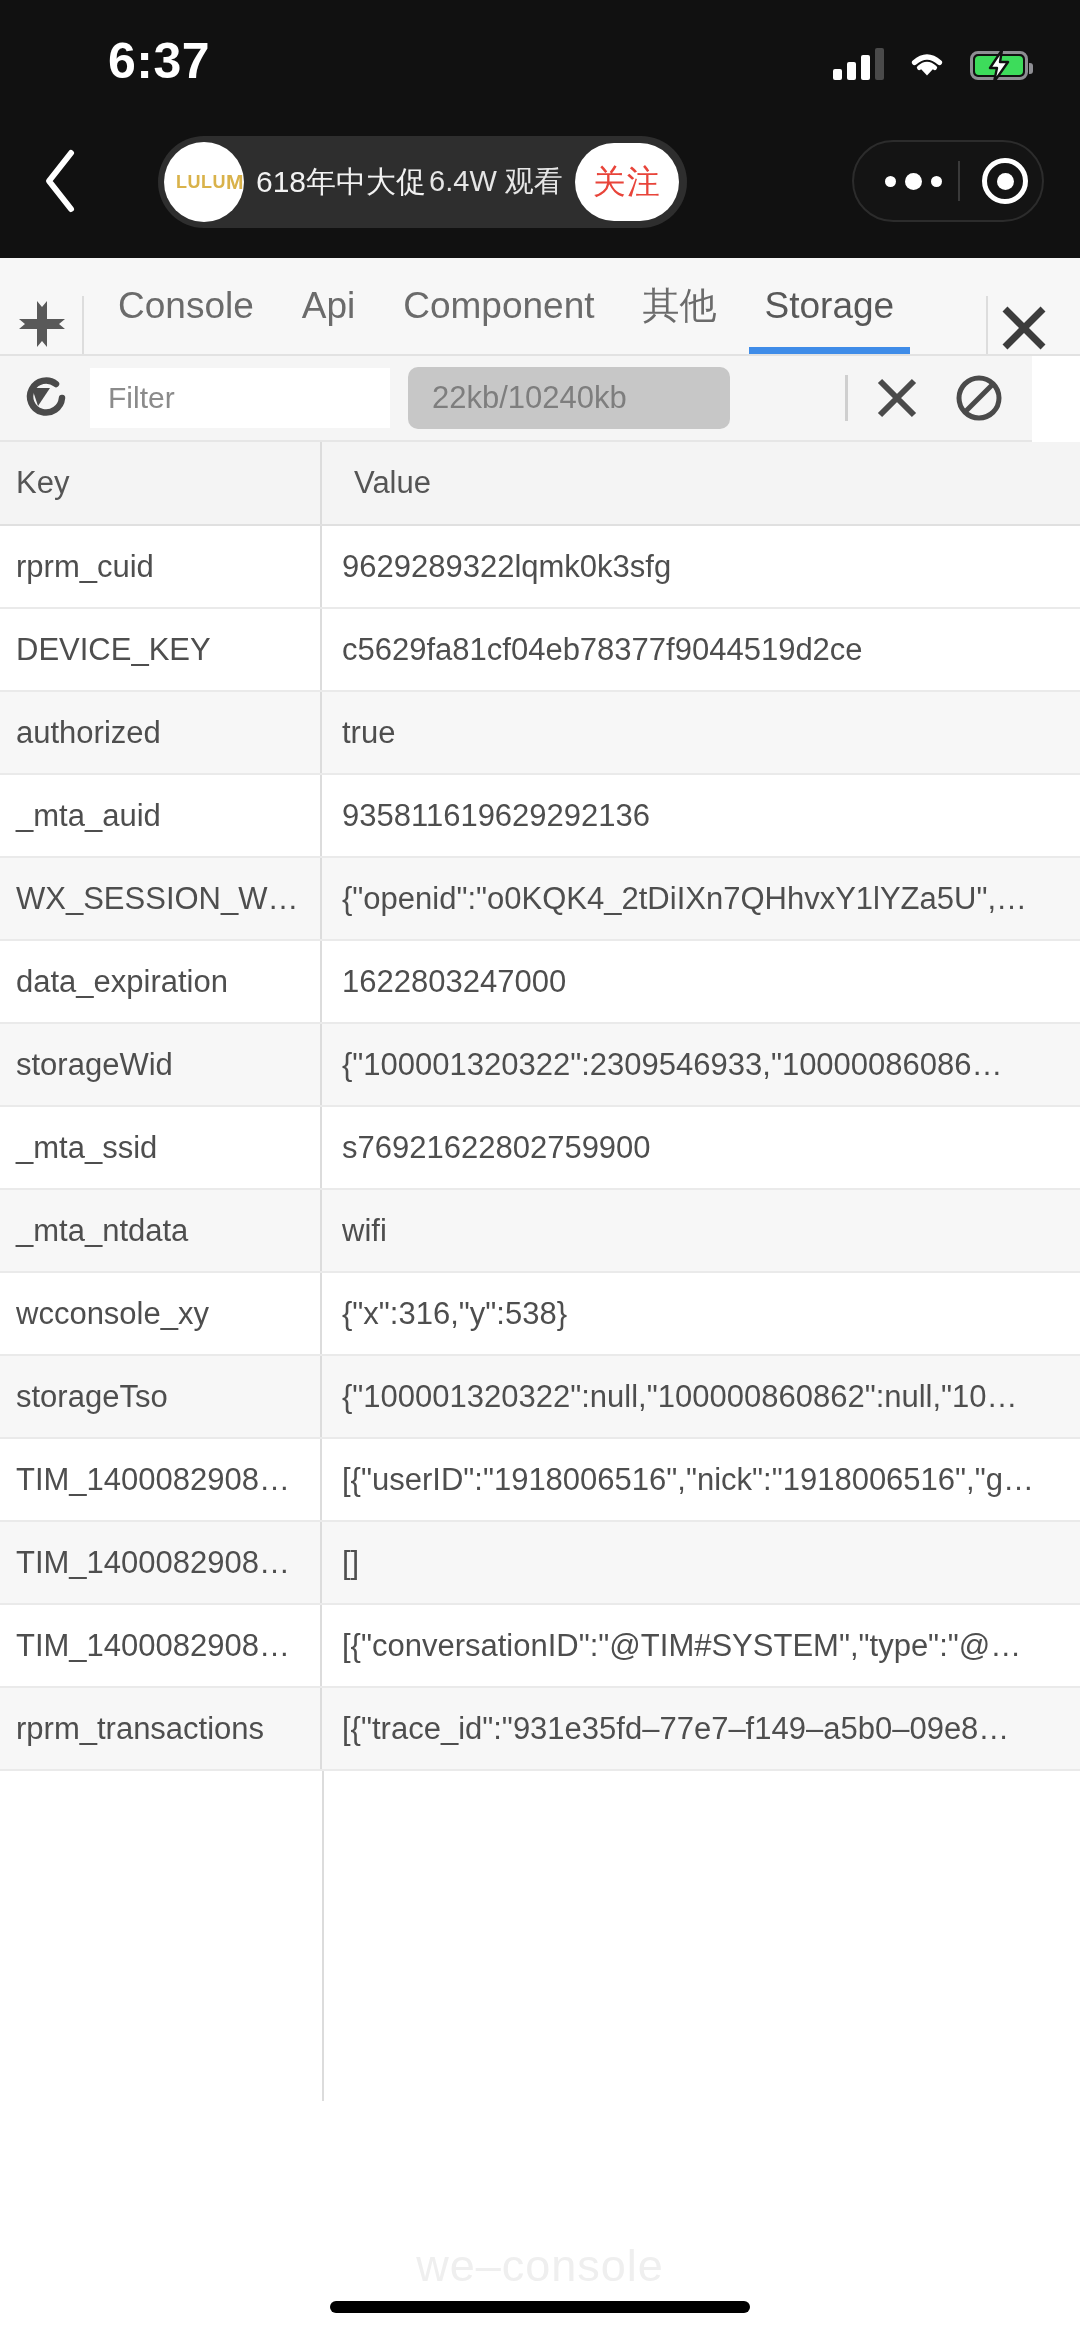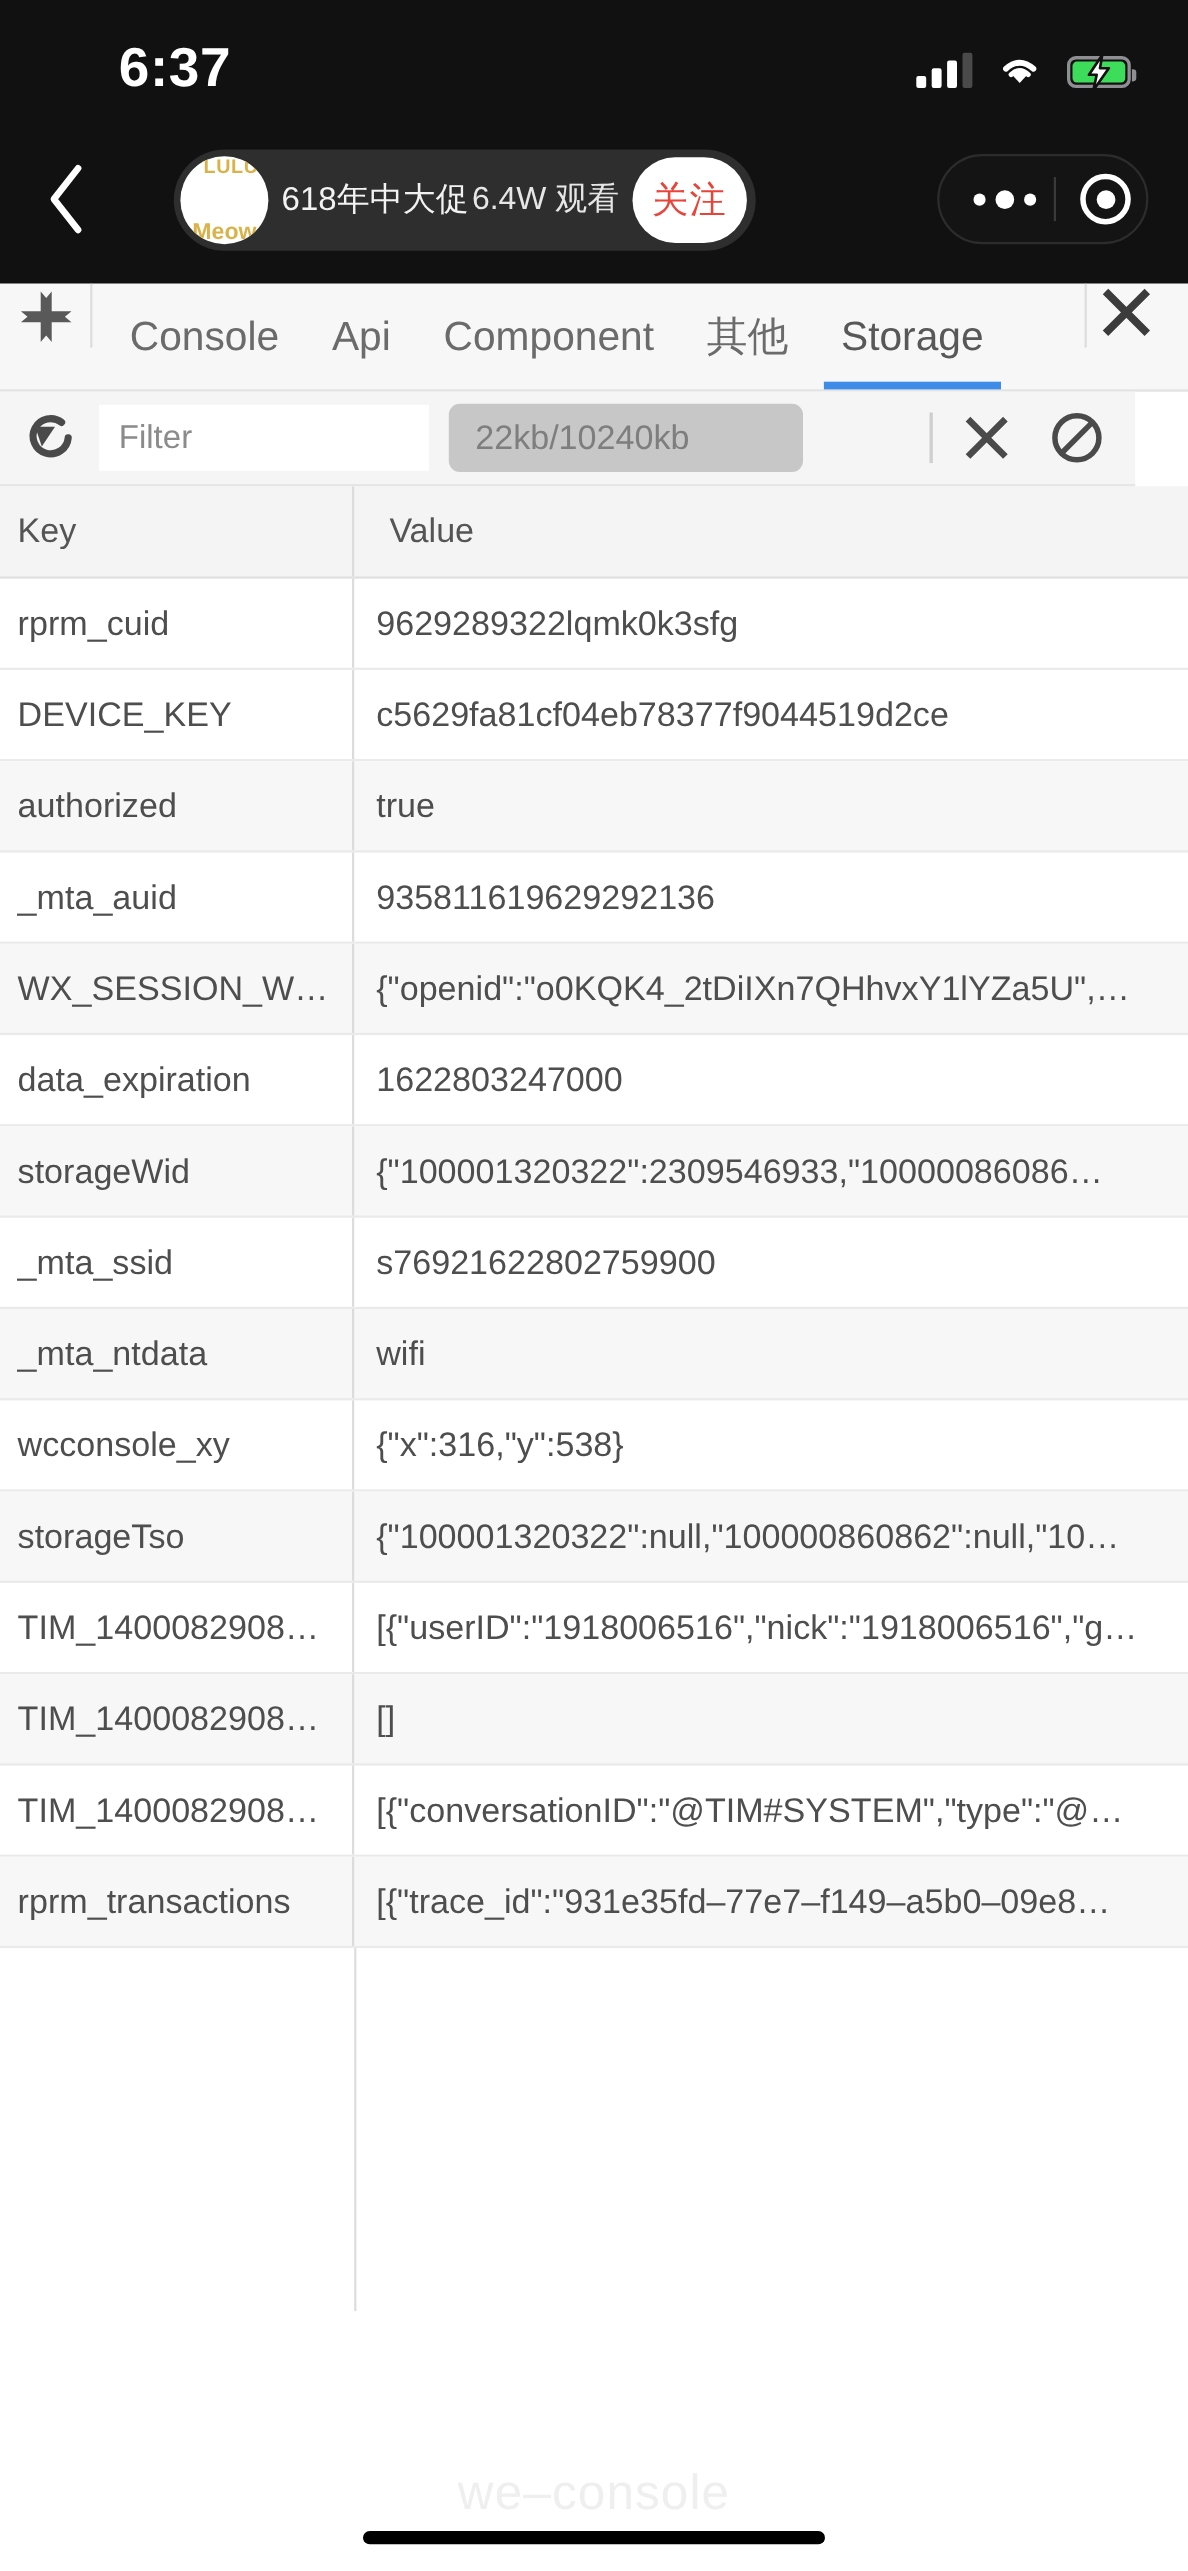--- a/index.html
+++ b/index.html
@@ -61,22 +61,22 @@
     position: absolute; left: 38px; top: 22px; width: 44px; height: 66px;
   }
   .live-pill {
     position: absolute; left: 158px; top: 10px;
     height: 92px; background: #2e2e2e; border-radius: 46px;
     display: flex; align-items: center; padding: 0 8px 0 6px; gap: 12px;
   }
   .avatar {
     width: 80px; height: 80px; border-radius: 50%;
     background: #ffffff; flex: 0 0 80px;
-    display: flex; flex-direction: column;
-    align-items: center; justify-content: space-between;
+    display: flex; flex-direction: row;
+    align-items: center; justify-content: flex-start;
     overflow: hidden;
   }
   .avatar .l1 {
     font-size: 18px; color: #d9b24a; font-weight: bold;
     letter-spacing: 0.5px; line-height: 1; margin-left: 12px;
   }
   .avatar .l2 {
     font-size: 21px; color: #d9b24a; font-weight: bold;
     line-height: 1.05; margin-top: 1px;
   }
@@ -110,21 +110,21 @@
   
   .devtools {
     position: absolute; left: 0; top: 258px; width: 1080px; height: 2079px;
     background: #ffffff;
   }
 
   
   .tabbar {
     position: relative; height: 98px; width: 1080px;
     background: #f7f7f7; border-bottom: 2px solid #e2e2e2;
-    display: flex; align-items: flex-start;
+    display: flex; align-items: flex-end;
   }
   .move-icon { width: 60px; height: 60px; margin-left: 12px; flex: 0 0 60px; }
   .tab-div { width: 2px; height: 58px; background: #dddddd; margin: 0 10px; flex: 0 0 2px; }
   .tabs { display: flex; align-items: center; height: 100%; flex: 1; }
   .tab {
     position: relative; height: 100%;
     display: flex; align-items: center; justify-content: center;
     padding: 0 24px; color: #6b6b6b; font-size: 37px; white-space: nowrap;
   }
   .tab.active { color: #585858; }

